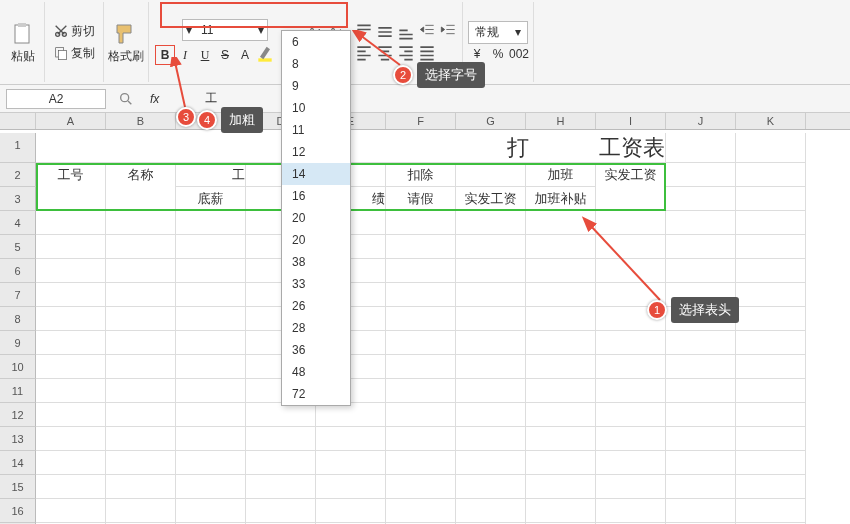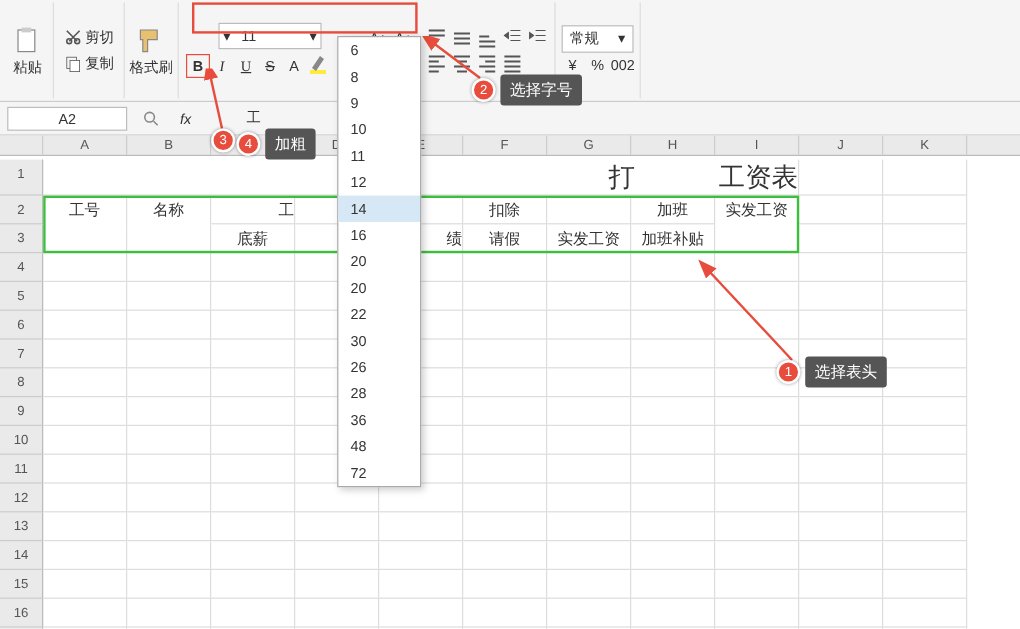--- a/index.html
+++ b/index.html
@@ -460,22 +460,22 @@
     <div>6</div>
     <div>8</div>
     <div>9</div>
     <div>10</div>
     <div>11</div>
     <div>12</div>
     <div class="sel">14</div>
     <div>16</div>
     <div>20</div>
     <div>20</div>
-    <div>22</div>
-    <div>30</div>
+    <div>38</div>
+    <div>33</div>
     <div>26</div>
     <div>28</div>
     <div>36</div>
     <div>48</div>
     <div>72</div>
   </div>
 
 <svg class="arrow-svg" style="left:580px;top:215px;width:90px;height:90px">
     <defs>
       <marker id="ah1" markerWidth="10" markerHeight="10" refX="2" refY="3" orient="auto">

